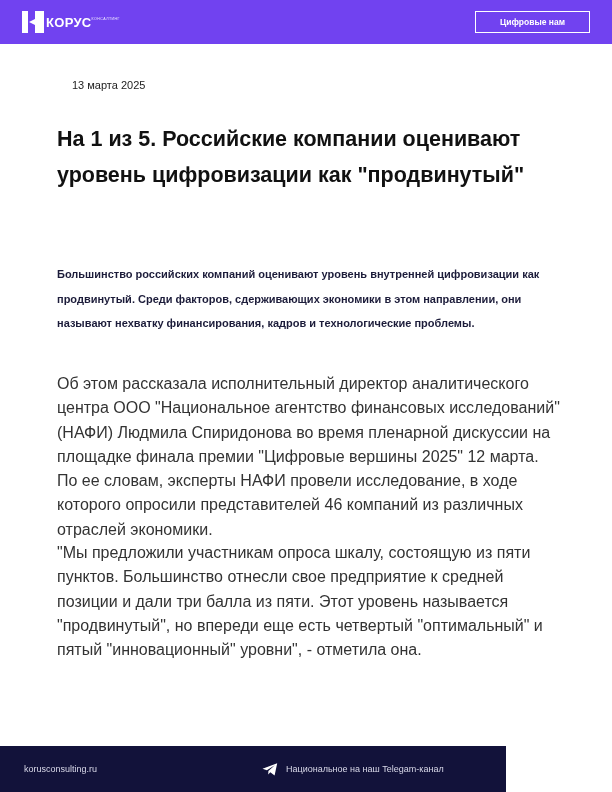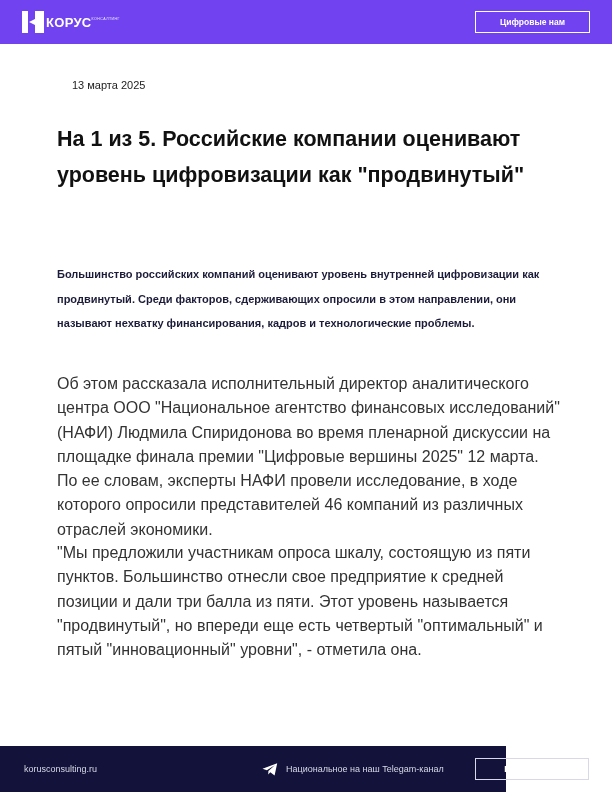--- a/index.html
+++ b/index.html
@@ -74,25 +74,24 @@
       <span class="logo-name">КОРУС</span>
       <span class="logo-sub">КОНСАЛТИНГ</span>
     </div>
   </div>
   <button class="write-btn">Цифровые нам</button>
 </header>
 
 <main>
   <div class="date">13 марта 2025</div>
   <h1 class="title">На 1 из 5. Российские компании оценивают уровень цифровизации как "продвинутый"</h1>
-  <p class="lead">Большинство российских компаний оценивают уровень внутренней цифровизации как продвинутый. Среди факторов, сдерживающих опросили в этом направлении, они называют нехватку финансирования, кадров и технологические проблемы.</p>
+  <p class="lead">Большинство российских компаний оценивают уровень внутренней цифровизации как продвинутый. Среди факторов, сдерживающих экономики в этом направлении, они называют нехватку финансирования, кадров и технологические проблемы.</p>
   <p class="para p1">Об этом рассказала исполнительный директор аналитического центра ООО "Национальное агентство финансовых исследований" (НАФИ) Людмила Спиридонова во время пленарной дискуссии на площадке финала премии "Цифровые вершины 2025" 12 марта. По ее словам, эксперты НАФИ провели исследование, в ходе которого опросили представителей 46 компаний из различных отраслей экономики.</p>
   <p class="para p2">"Мы предложили участникам опроса шкалу, состоящую из пяти пунктов. Большинство отнесли свое предприятие к средней позиции и дали три балла из пяти. Этот уровень называется "продвинутый", но впереди еще есть четвертый "оптимальный" и пятый "инновационный" уровни", - отметила она.</p>
 </main>
 
 <footer class="footer">
   <a class="footer-link">korusconsulting.ru</a>
   <svg class="tg-icon" viewBox="0 0 16 13">
     <path d="M0.5 5.8 L15.2 0.3 L12.6 12.6 L8.3 9.3 L6.2 11.4 L6.4 8.0 L12.8 2.2 L4.9 7.2 Z" fill="#ffffff"></path>
   </svg>
   <span class="tg-text">Национальное на наш Telegam-канал</span>
-  <button class="subscribe-btn">Подписаться</button>
 </footer>
 
 </body></html>

